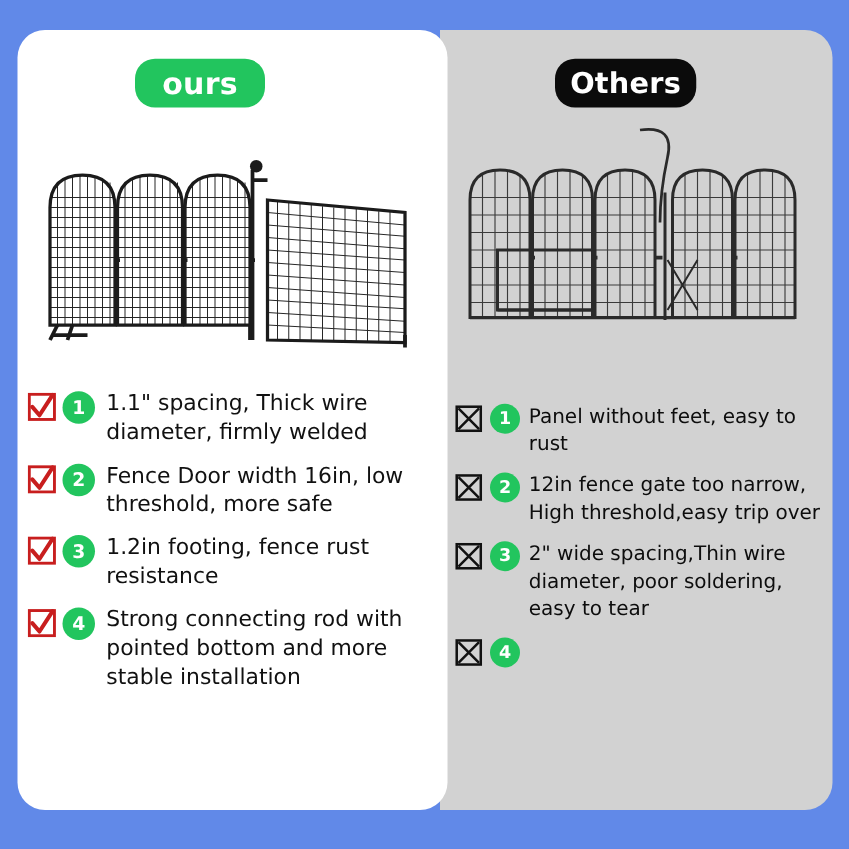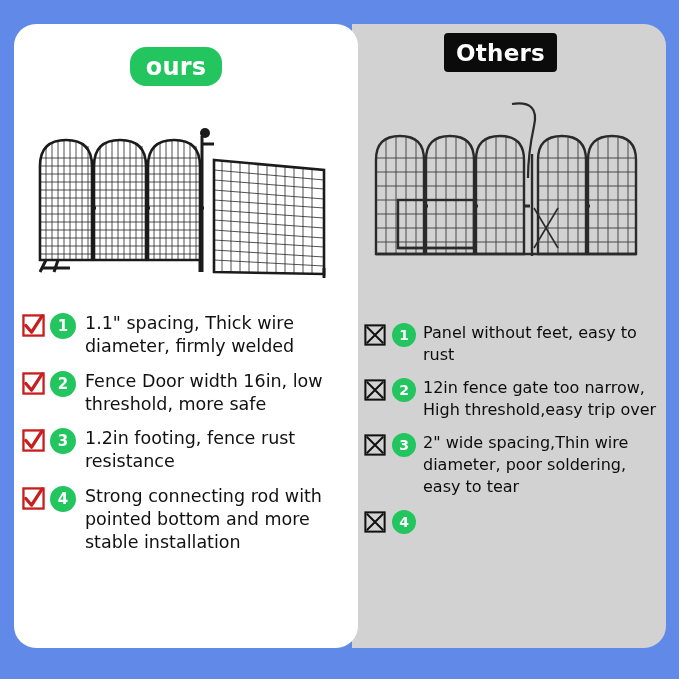--- a/index.html
+++ b/index.html
@@ -49,37 +49,37 @@
     position: absolute;
     display: flex;
     align-items: center;
     justify-content: center;
     border-radius: 14px;
     font-weight: bold;
     letter-spacing: .2px;
   }
   .badge-ours {
     top: 47px;
-    left: 130px;
-    width: 92px;
+    left: 108px;
+    width: 104px;
     height: 39px;
     background: #22c55e;
     color: #ffffff;
     font-size: 24px;
     border-radius: 16px;
   }
   .badge-others {
-    top: 33px;
+    top: 47px;
     left: 444px;
     width: 113px;
     height: 39px;
     background: #0b0b0b;
     color: #ffffff;
     font-size: 23px;
-    border-radius: 4px;
+    border-radius: 16px;
   }
 
   
   .product-img {
     position: absolute;
   }
   .img-ours { top: 96px; left: 24px; width: 310px; height: 186px; }
   .img-others { top: 96px; left: 362px; width: 300px; height: 186px; }
 
   

